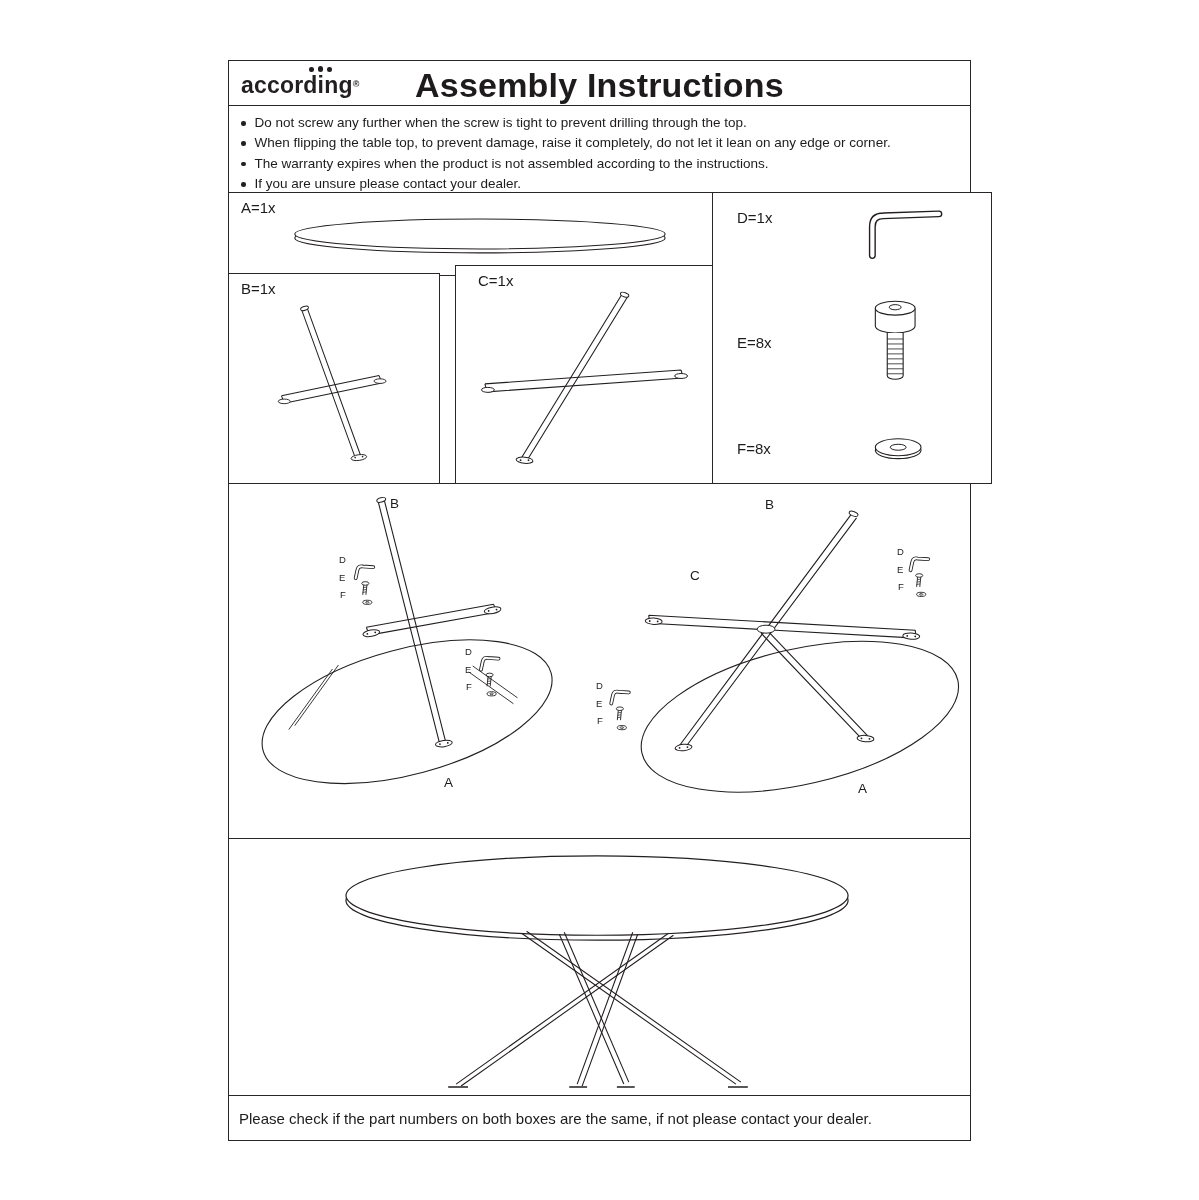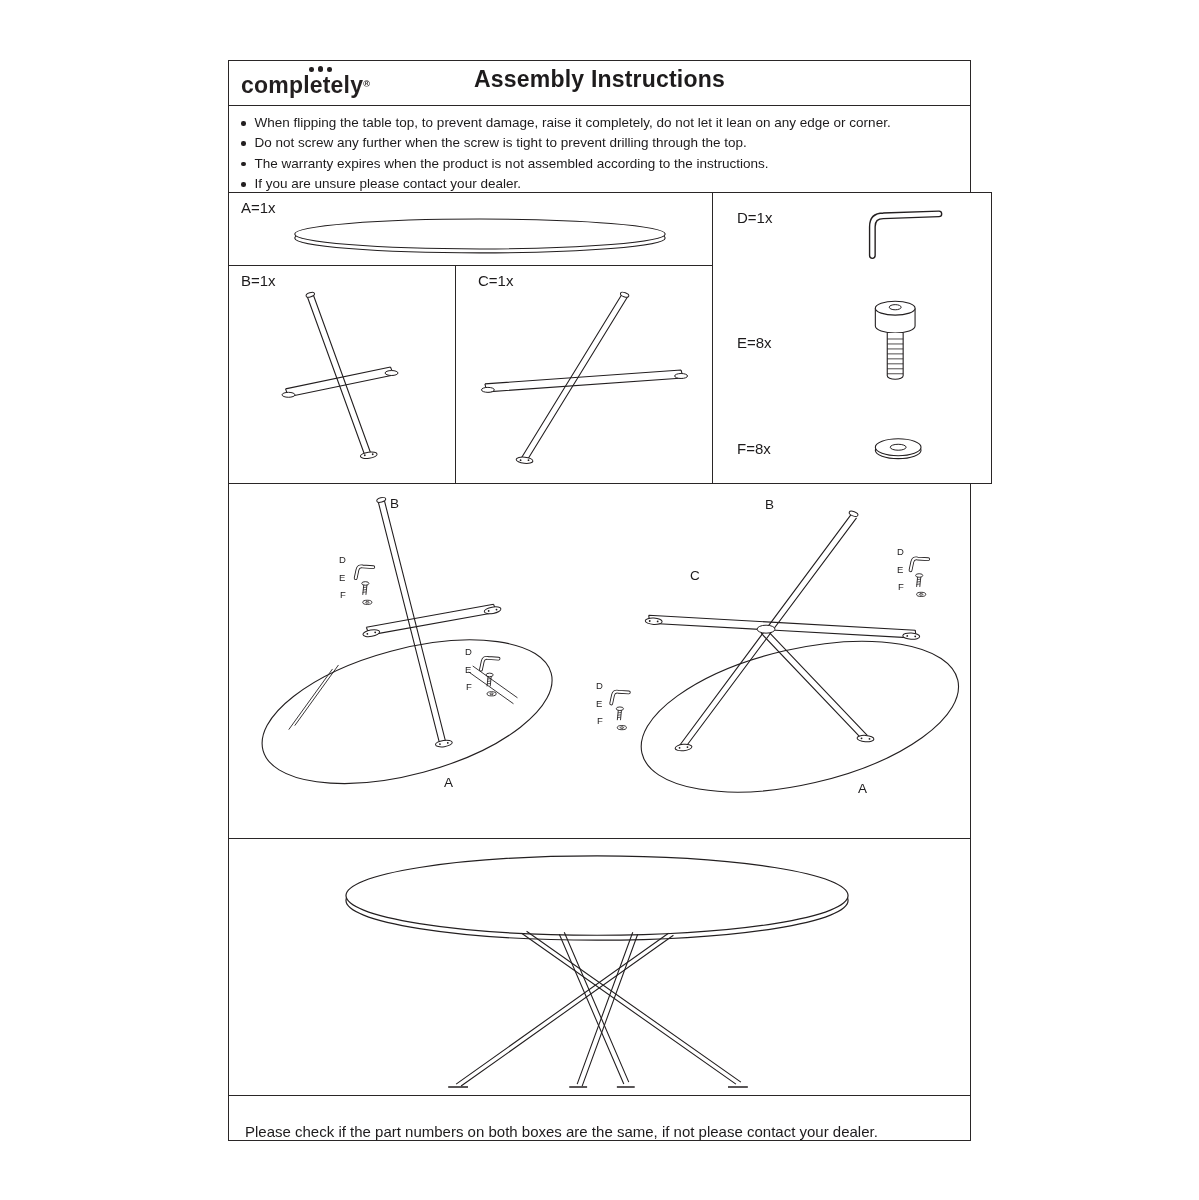--- a/index.html
+++ b/index.html
@@ -19,79 +19,79 @@
 
   
   .logo { position:absolute; left:12px; top:2px; }
   .logo-line { position:relative; top:9px; display:inline-block; }
   .logo-text { font-size:23px; font-weight:bold; letter-spacing:0.2px; }
   .reg { font-size:9px; vertical-align:super; font-weight:bold; }
   .dots { position:absolute; left:68px; top:4px; display:flex; gap:4px; }
   .dots i { display:block; width:4.5px; height:4.5px; border-radius:50%; background:#231f20; }
   .dots i.mid { width:5.5px; height:5.5px; margin-top:-1px; }
   .title { position:absolute; left:0; right:0; top:5px; margin:0; text-align:center;
-           font-size:23px; font-weight:600; letter-spacing:0.2px; color:#1d1b1c; }
+           font-size:34px; font-weight:600; letter-spacing:0.2px; color:#1d1b1c; }
 
   
   .warning-list { list-style:none; margin:0; padding:7px 12px 0 11px; }
   .warning-item { display:flex; align-items:flex-start; font-size:13.5px; line-height:20.4px; color:#1d1b1c; }
   .bullet-dot { flex:0 0 auto; width:4.5px; height:4.5px; border-radius:50%; background:#231f20; margin:8px 9px 0 1px; }
 
   
   .pbox { position:absolute; background:#ffffff; border:1px solid #2a2627; overflow:hidden; }
   .pbox-a  { left:0;    top:0;    width:485px; height:84px;  }
-  .pbox-b  { left:0;    top:73px; width:228px; height:219px; }
+  .pbox-b  { left:0;    top:81px; width:212px; height:219px; }
   .pbox-c  { left:227px; top:73px; width:258px; height:219px; }
   .pbox-hw { left:484px; top:0;    width:280px; height:292px; }
   .plabel { position:absolute; font-size:15px; color:#1d1b1c; }
   .plabel-a { left:12px; top:6px; }
   .plabel-b { left:12px; top:6px; }
   .plabel-c { left:22px; top:6px;text-align:center; }
   .plabel-d { left:24px; top:16px; }
   .plabel-e { left:24px; top:141px; }
   .plabel-f { left:24px; top:247px; }
   .part-art { position:absolute; left:0; top:0; width:100%; height:100%; pointer-events:none; }
 
   
   .sec-diagrams { overflow:hidden; }
   .diagram-art, .final-art { position:absolute; left:0; top:0; width:100%; height:100%; }
   .lbl    { position:absolute; font-size:13.5px; color:#1d1b1c; }
   .lbl-sm { position:absolute; font-size:9.5px;  color:#1d1b1c; }
 
   
-  .sec-footer { display:flex; align-items:flex-end;padding-left:6px; }
+  .sec-footer { display:flex; align-items:center; }
   .footer-text { margin:0; padding:0 10px; font-size:15px; color:#1d1b1c; }
 </style>
 </head>
 <body>
 
 <div class="page">
   <div class="doc">
 
     <section class="sec sec-header">
       <div class="logo">
         <span class="dots">
             <i></i>
             <i class="mid"></i>
             <i></i>
           </span>
-        <span class="logo-line"><span class="logo-text">completely</span><span class="reg">®</span></span>
+        <span class="logo-line"><span class="logo-text">according</span><span class="reg">®</span></span>
       </div>
       <h1 class="title">Assembly Instructions</h1>
     </section>
 
     <section class="sec sec-warnings">
       <ul class="warning-list">
         <li class="warning-item">
             <span class="bullet-dot"></span>
+            <span>Do not screw any further when the screw is tight to prevent drilling through the top.</span>
+          </li>
+        <li class="warning-item">
+            <span class="bullet-dot"></span>
             <span>When flipping the table top, to prevent damage, raise it completely, do not let it lean on any edge or corner.</span>
-          </li>
-        <li class="warning-item">
-            <span class="bullet-dot"></span>
-            <span>Do not screw any further when the screw is tight to prevent drilling through the top.</span>
           </li>
         <li class="warning-item">
             <span class="bullet-dot"></span>
             <span>The warranty expires when the product is not assembled according to the instructions.</span>
           </li>
         <li class="warning-item">
             <span class="bullet-dot"></span>
             <span>If you are unsure please contact your dealer.</span>
           </li>
       </ul>

